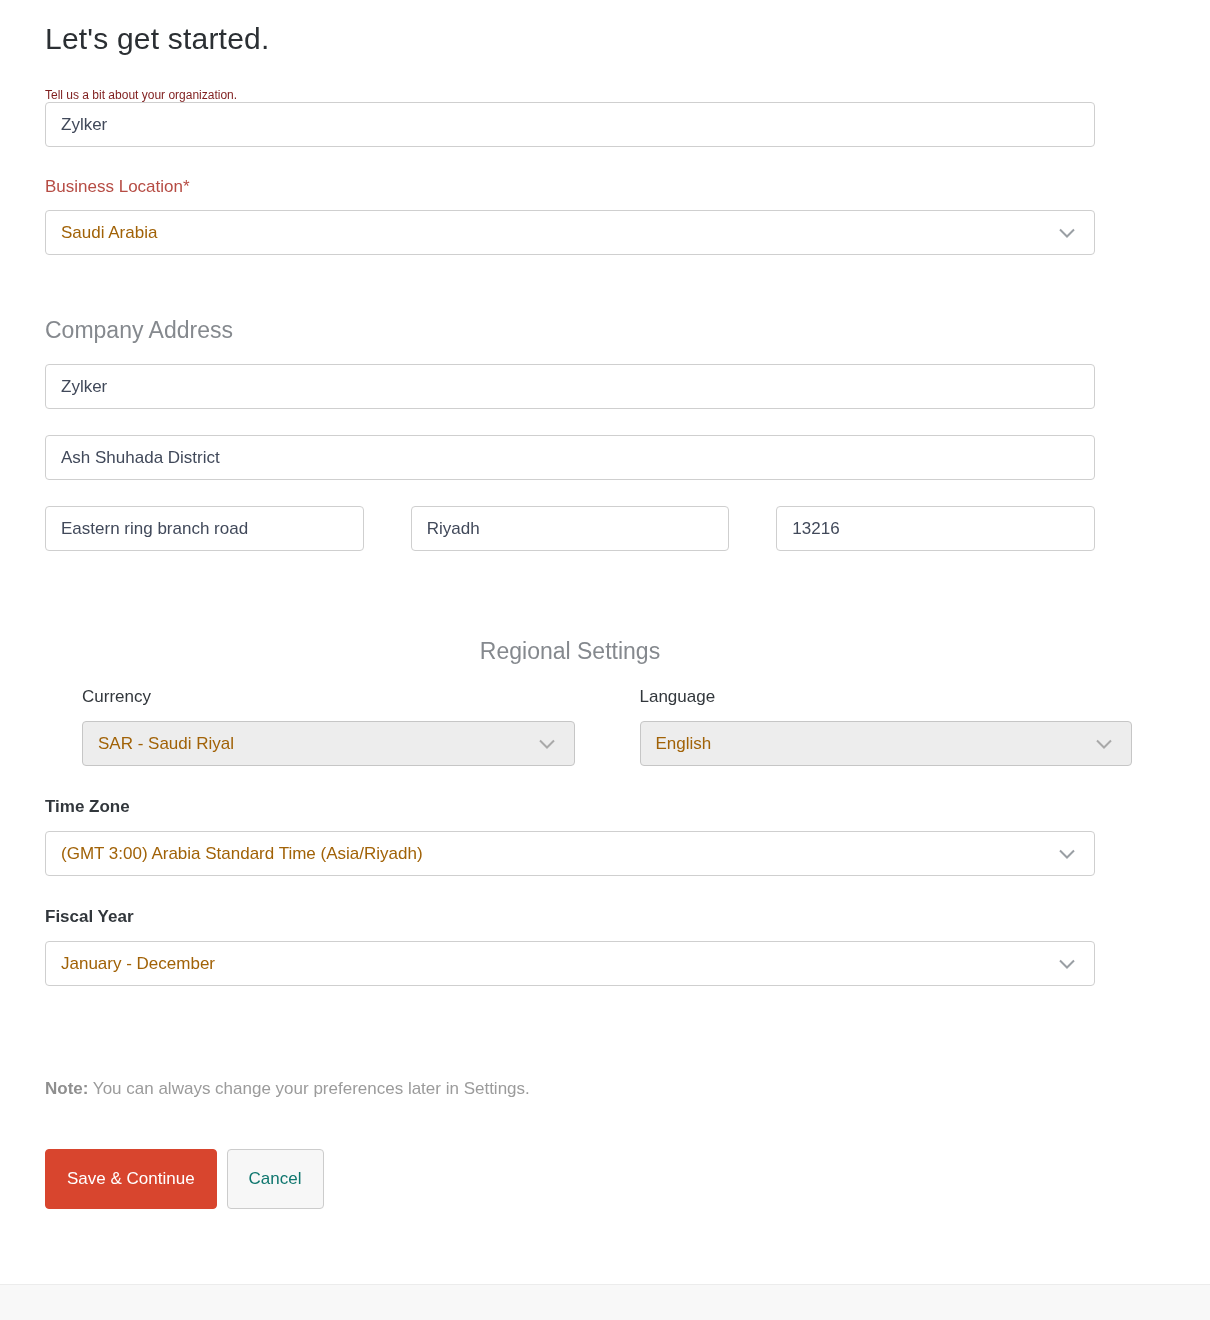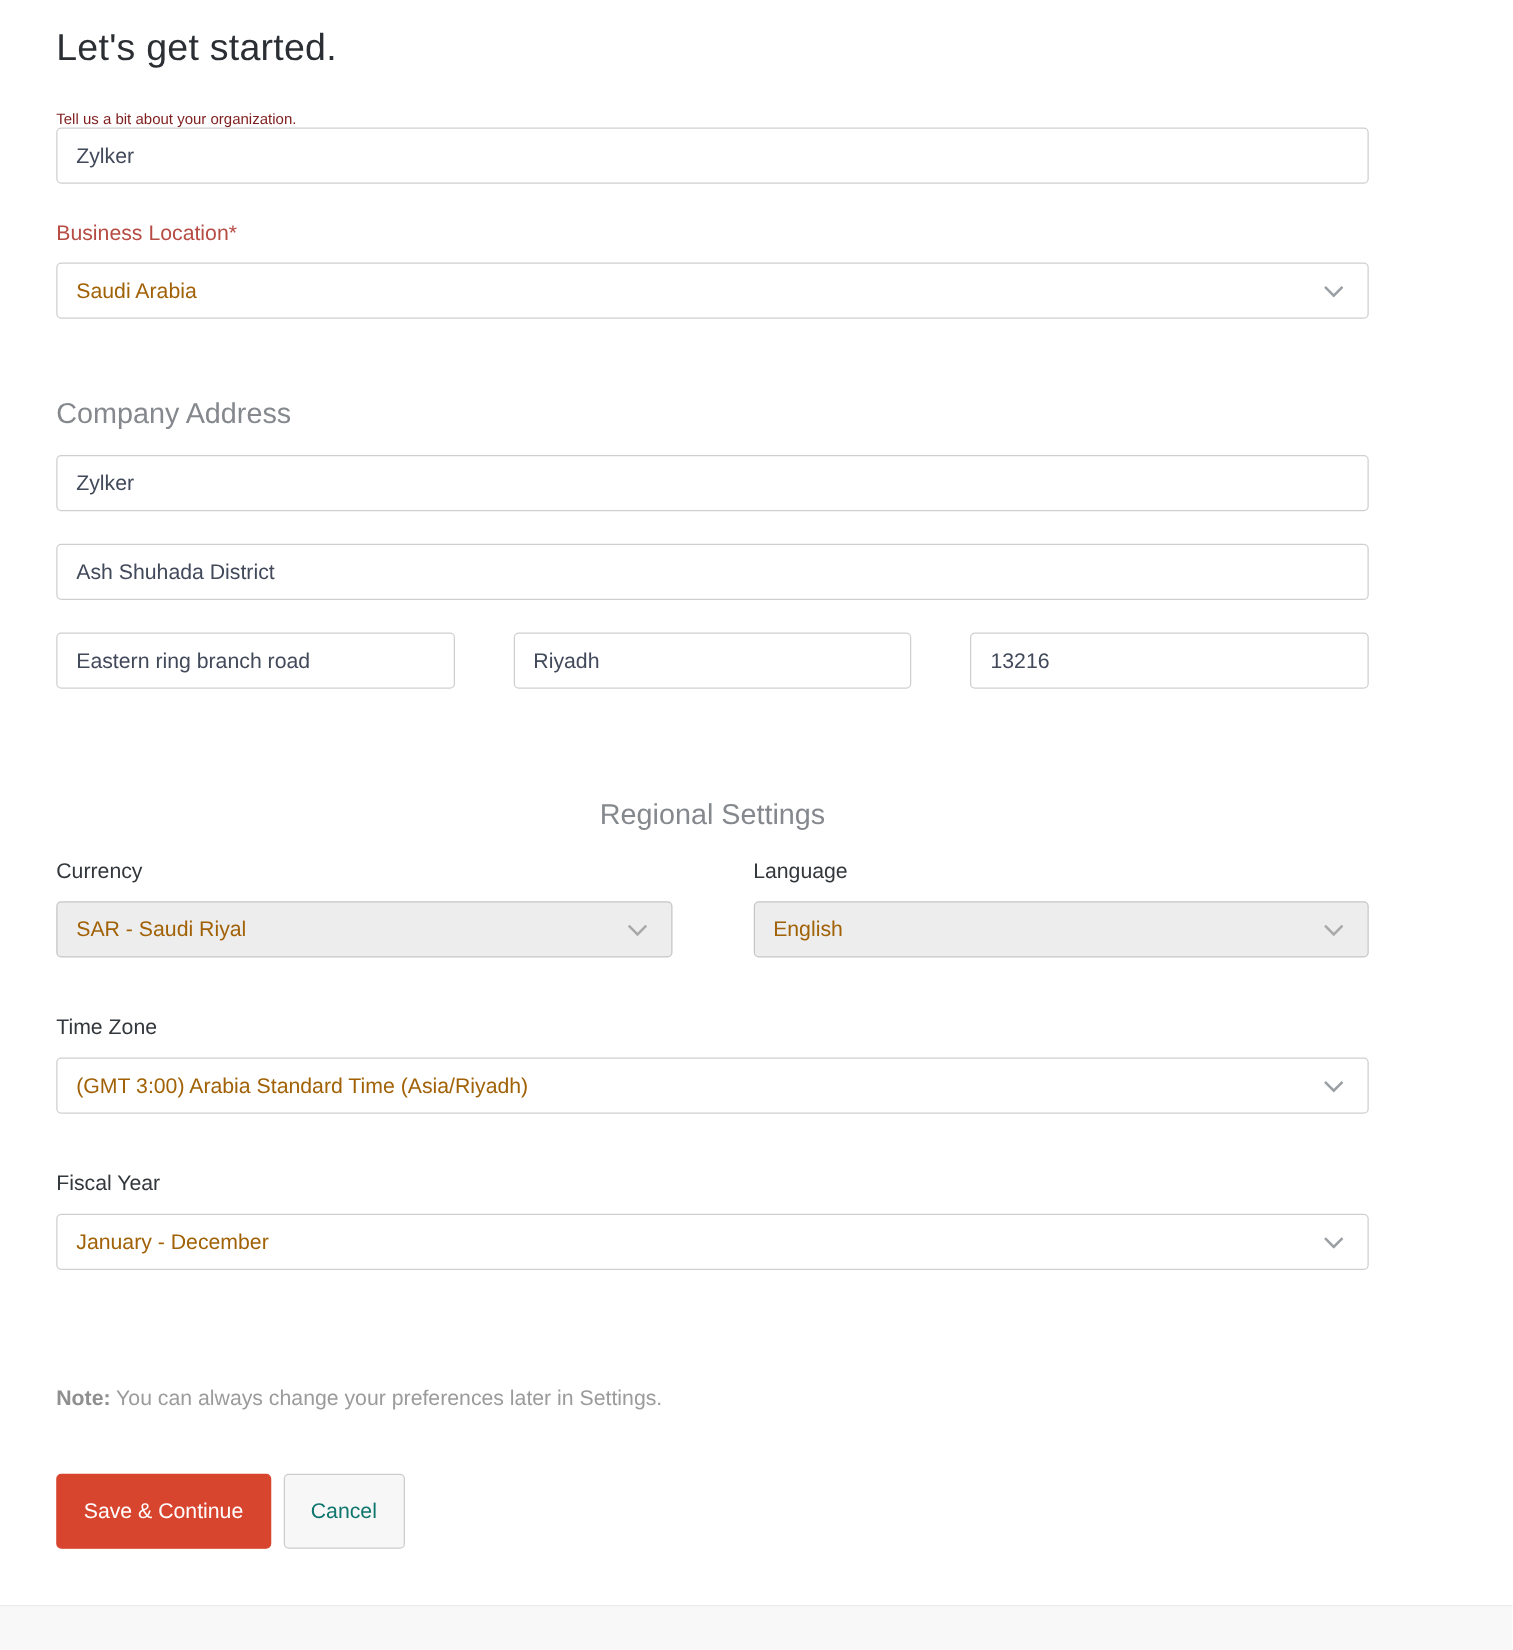--- a/index.html
+++ b/index.html
@@ -91,24 +91,25 @@
     margin-top: 26px;
     display: flex;
     gap: 47px;
     width: 1050px;
   }
   .addr-row .text-input { width: auto; flex: 1 1 0; }
   .two-col {
     display: flex;
     gap: 65px;
     width: 1050px;
+    margin-left: 37px;
   }
   .two-col .col { flex: 1 1 0; }
   .two-col .select-box { width: 100%; }
-  .tz-label { margin-top: 46px; }
+  .tz-label { margin-top: 31px; font-weight: bold; }
   .note-line {
     margin-top: 93px;
     font-size: 17px;
     color: #9b9b9b;
   }
   .note-prefix { font-weight: 700; color: #8f8f8f; }
   .button-row {
     margin-top: 50px;
     display: flex;
     align-items: center;

